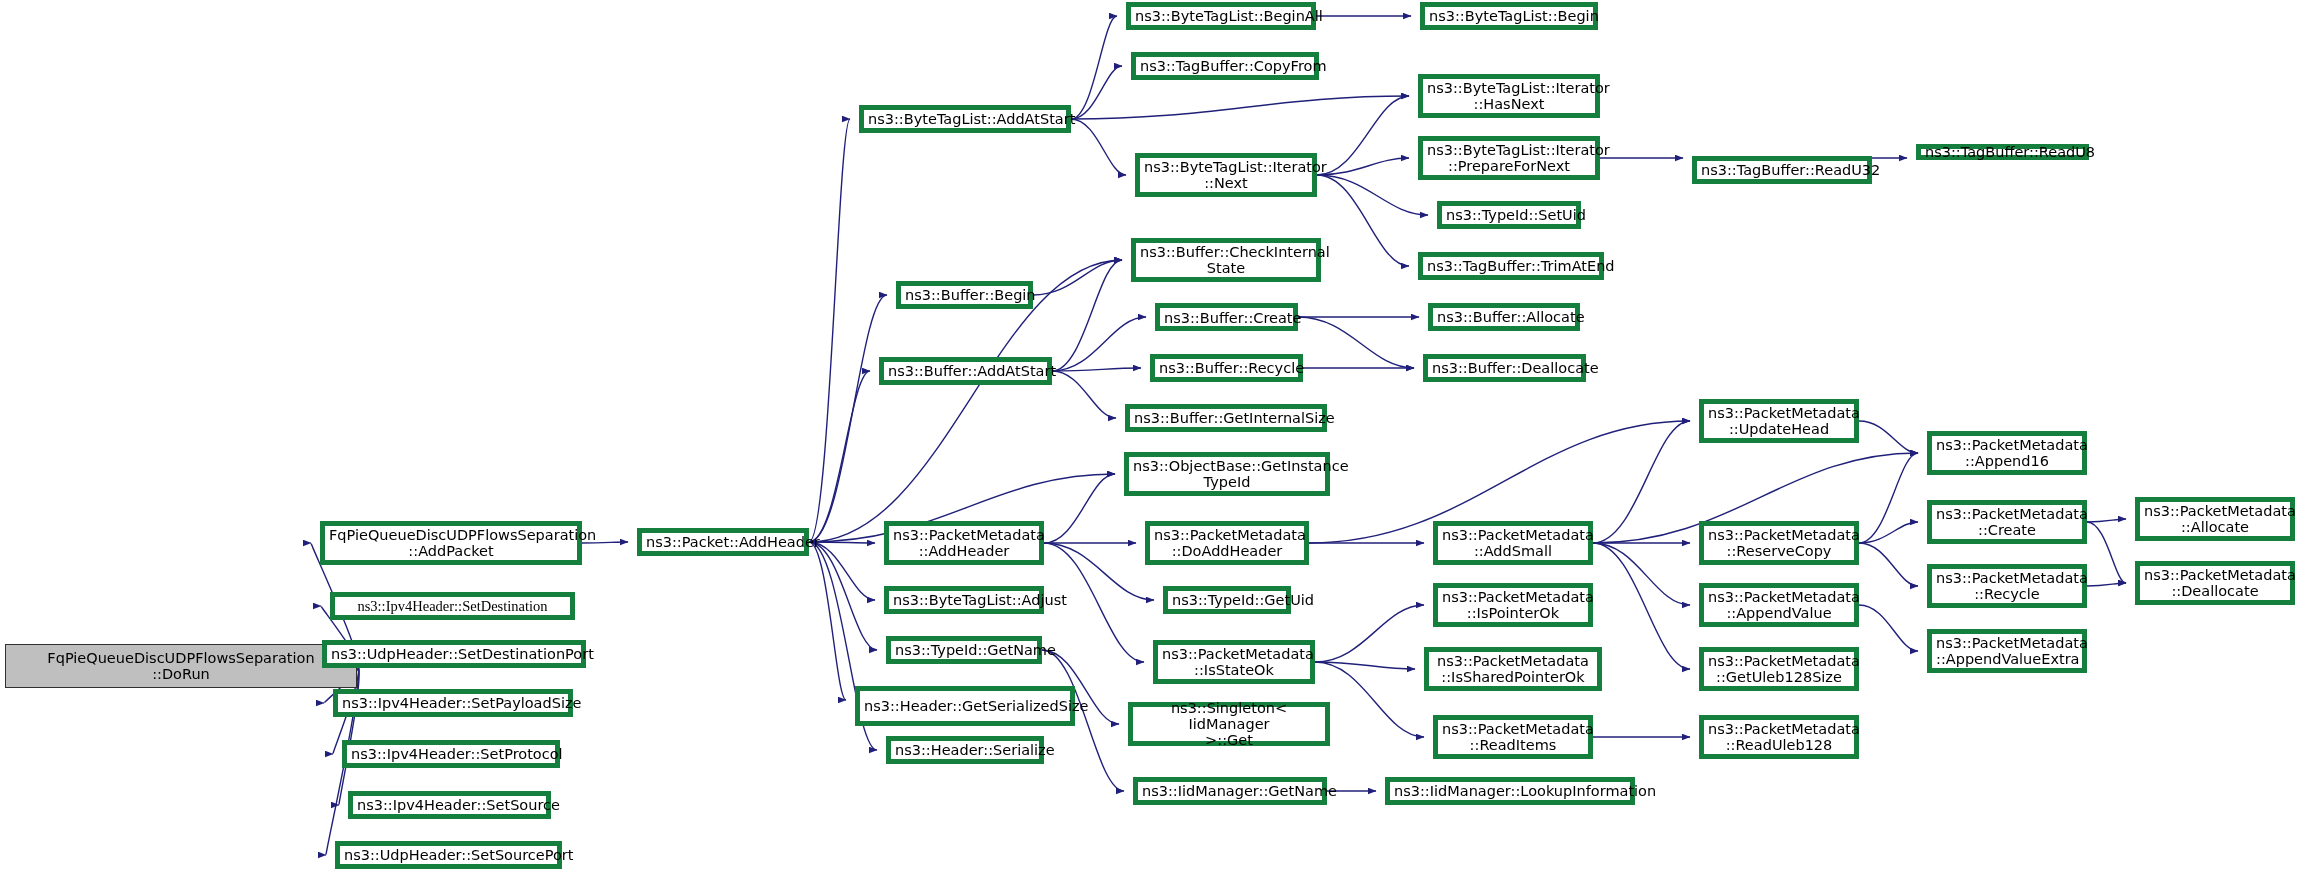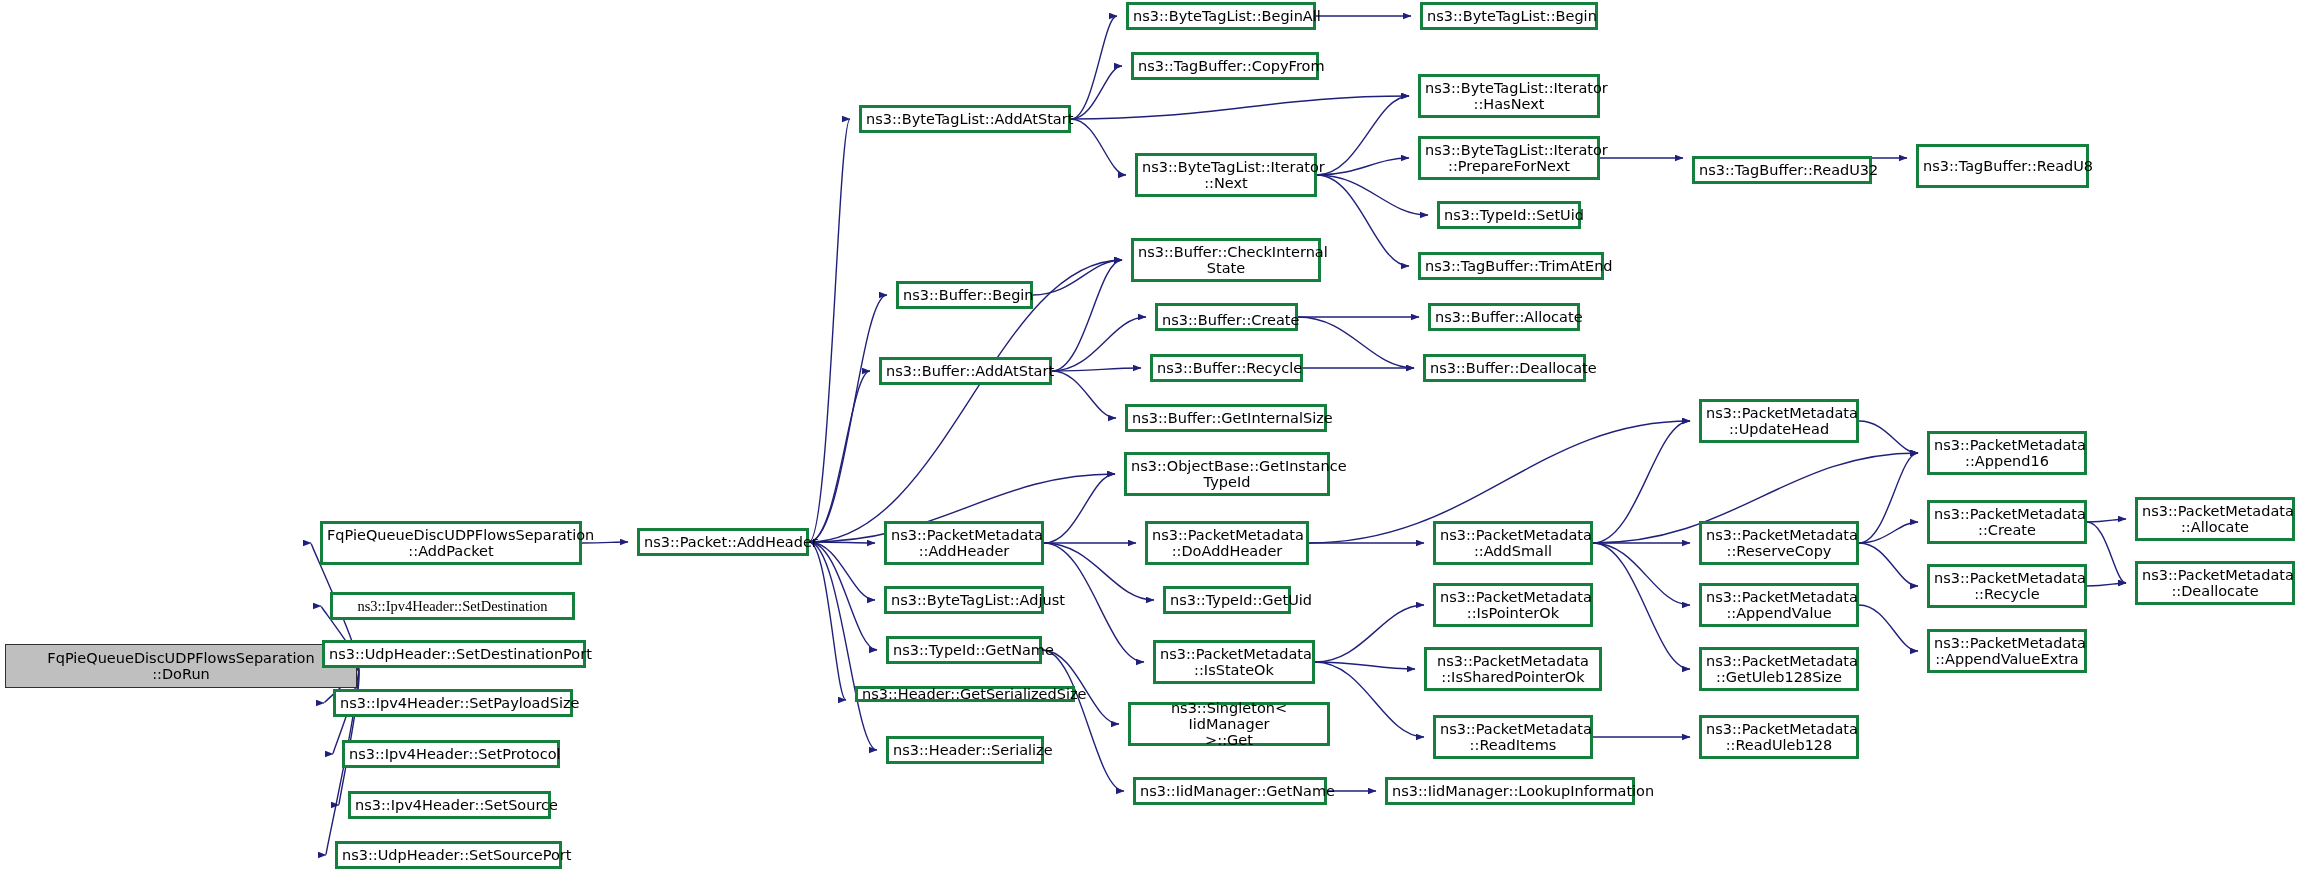--- a/index.html
+++ b/index.html
@@ -21,21 +21,21 @@
     left: 0;
     top: 0;
     width: 2301px;
     height: 873px;
     pointer-events: none;
   }
   .gnode {
     position: absolute;
     box-sizing: border-box;
     background: #ffffff;
-    border: 3px solid #15803d;
+    border: 5px solid #15803d;
     display: flex;
     align-items: center;
     justify-content: center;
     text-align: center;
     font-size: 14.5px;
     line-height: 1.12;
     color: #000000;
     white-space: pre-line;
     padding: 0 4px;
     z-index: 5;
@@ -137,21 +137,21 @@
       <div class="gnode" style="left: 348px; top: 791px; width: 203px; height: 28px;"><span>ns3::Ipv4Header::SetSource</span></div>
       <div class="gnode" style="left: 335px; top: 841px; width: 227px; height: 28px;"><span>ns3::UdpHeader::SetSourcePort</span></div>
       <div class="gnode" style="left: 637px; top: 528px; width: 172px; height: 28px;"><span>ns3::Packet::AddHeader</span></div>
       <div class="gnode" style="left: 859px; top: 105px; width: 212px; height: 28px;"><span>ns3::ByteTagList::AddAtStart</span></div>
       <div class="gnode" style="left: 896px; top: 281px; width: 137px; height: 28px;"><span>ns3::Buffer::Begin</span></div>
       <div class="gnode" style="left: 879px; top: 357px; width: 173px; height: 28px;"><span>ns3::Buffer::AddAtStart</span></div>
       <div class="gnode" style="left: 884px; top: 521px; width: 160px; height: 44px;"><span>ns3::PacketMetadata
 ::AddHeader</span></div>
       <div class="gnode" style="left: 884px; top: 586px; width: 160px; height: 28px;"><span>ns3::ByteTagList::Adjust</span></div>
       <div class="gnode" style="left: 886px; top: 636px; width: 156px; height: 28px;"><span>ns3::TypeId::GetName</span></div>
-      <div class="gnode" style="left: 855px; top: 686px; width: 220px; height: 16px; text-align: right;"><span>ns3::Header::GetSerializedSize</span></div>
+      <div class="gnode" style="left: 855px; top: 686px; width: 220px; height: 40px; text-align: right;"><span>ns3::Header::GetSerializedSize</span></div>
       <div class="gnode" style="left: 886px; top: 736px; width: 158px; height: 28px;"><span>ns3::Header::Serialize</span></div>
       <div class="gnode" style="left: 1126px; top: 2px; width: 190px; height: 28px;"><span>ns3::ByteTagList::BeginAll</span></div>
       <div class="gnode" style="left: 1131px; top: 52px; width: 188px; height: 28px;"><span>ns3::TagBuffer::CopyFrom</span></div>
       <div class="gnode" style="left: 1135px; top: 153px; width: 182px; height: 44px;"><span>ns3::ByteTagList::Iterator
 ::Next</span></div>
       <div class="gnode" style="left: 1131px; top: 238px; width: 190px; height: 44px;"><span>ns3::Buffer::CheckInternal
 State</span></div>
       <div class="gnode" style="left: 1155px; top: 303px; width: 143px; height: 28px; align-items: flex-end;"><span>ns3::Buffer::Create</span></div>
       <div class="gnode" style="left: 1150px; top: 354px; width: 153px; height: 28px;"><span>ns3::Buffer::Recycle</span></div>
       <div class="gnode" style="left: 1125px; top: 404px; width: 202px; height: 28px;"><span>ns3::Buffer::GetInternalSize</span></div>
@@ -199,15 +199,15 @@
 ::Create</span></div>
       <div class="gnode" style="left: 1927px; top: 564px; width: 160px; height: 44px;"><span>ns3::PacketMetadata
 ::Recycle</span></div>
       <div class="gnode" style="left: 1927px; top: 629px; width: 160px; height: 44px;"><span>ns3::PacketMetadata
 ::AppendValueExtra</span></div>
       <div class="gnode" style="left: 2135px; top: 497px; width: 160px; height: 44px;"><span>ns3::PacketMetadata
 ::Allocate</span></div>
       <div class="gnode" style="left: 2135px; top: 561px; width: 160px; height: 44px;"><span>ns3::PacketMetadata
 ::Deallocate</span></div>
       <div class="gnode" style="left: 1692px; top: 156px; width: 180px; height: 28px;"><span>ns3::TagBuffer::ReadU32</span></div>
-      <div class="gnode" style="left: 1916px; top: 144px; width: 173px; height: 44px;"><span>ns3::TagBuffer::ReadU8</span></div>
+      <div class="gnode" style="left: 1916px; top: 144px; width: 173px; height: 16px;"><span>ns3::TagBuffer::ReadU8</span></div>
     </div>
 </div>
 
 </body></html>

